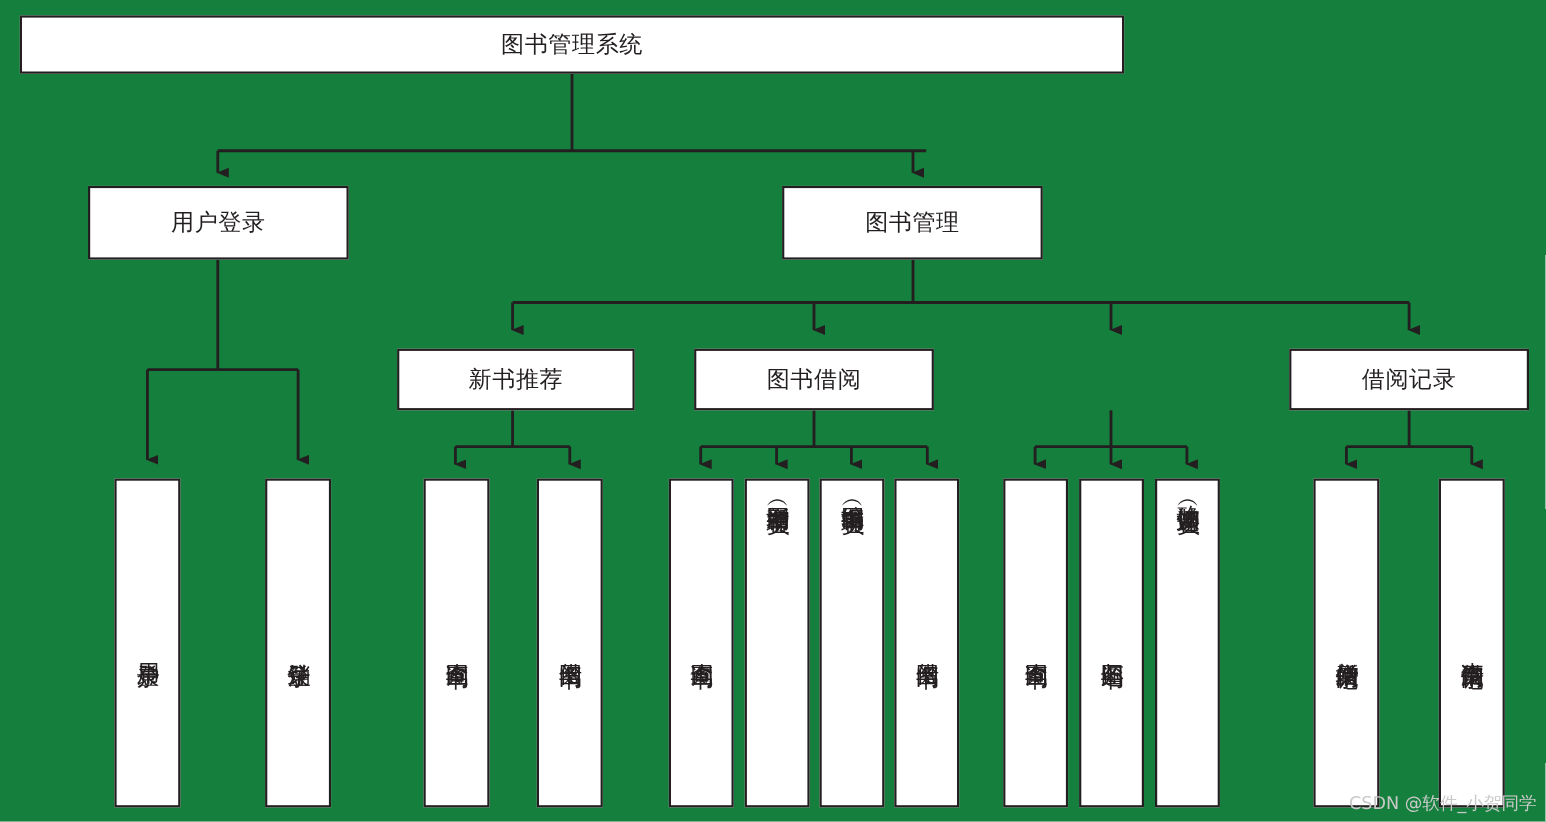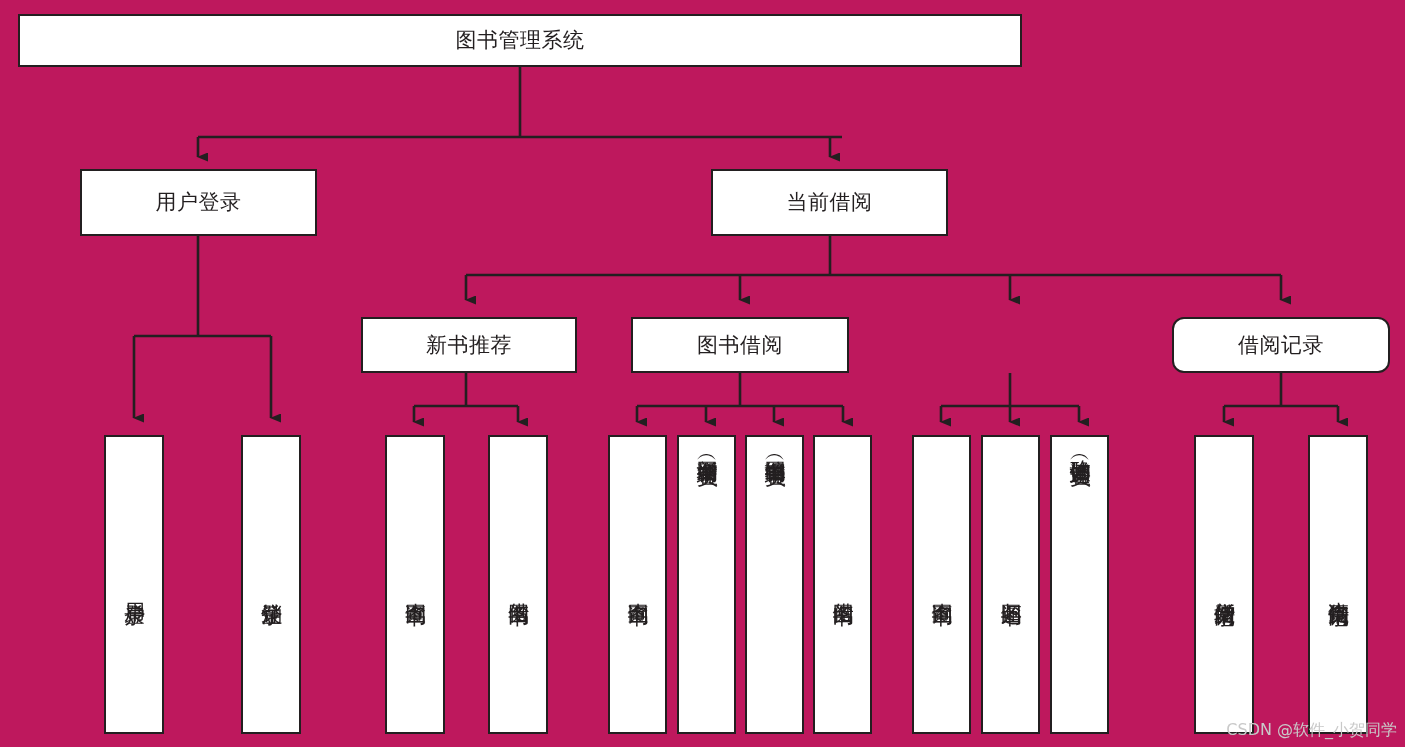--- a/index.html
+++ b/index.html
@@ -8,21 +8,21 @@
     padding: 0;
     background: #ffffff;
   }
   body {
     font-family: "DejaVu Sans", "Liberation Sans", sans-serif;
   }
   #diagram-root {
     position: relative;
     width: 1405px;
     height: 747px;
-    background: #be185d;
+    background: #15803d;
     overflow: hidden;
   }
   #diagram-svg {
     position: absolute;
     left: 0;
     top: 0;
     width: 1405px;
     height: 747px;
   }
   .node {
@@ -134,30 +134,30 @@
   </svg>
 
   <div class="node horizontal" style="left:18px; top:14px; width:1004px; height:53px;">
     <span class="label">图书管理系统</span>
   </div>
 
   <div class="node horizontal" style="left:80px; top:169px; width:237px; height:67px;">
     <span class="label">用户登录</span>
   </div>
   <div class="node horizontal" style="left:711px; top:169px; width:237px; height:67px;">
-    <span class="label">当前借阅</span>
+    <span class="label">图书管理</span>
   </div>
 
   <div class="node horizontal" style="left:361px; top:317px; width:216px; height:56px;">
     <span class="label">新书推荐</span>
   </div>
   <div class="node horizontal" style="left:631px; top:317px; width:218px; height:56px;">
     <span class="label">图书借阅</span>
   </div>
-  <div class="node horizontal" style="left:1172px; top:317px; width:218px; height:56px;border-radius:12px;">
+  <div class="node horizontal" style="left:1172px; top:317px; width:218px; height:56px;">
     <span class="label">借阅记录</span>
   </div>
 
   <div class="node vertical mid" style="left:104px; top:435px; width:60px; height:299px;">
     <span class="label">用户登录</span>
   </div>
   <div class="node vertical mid" style="left:241px; top:435px; width:60px; height:299px;">
     <span class="label">注销登录</span>
   </div>
 

